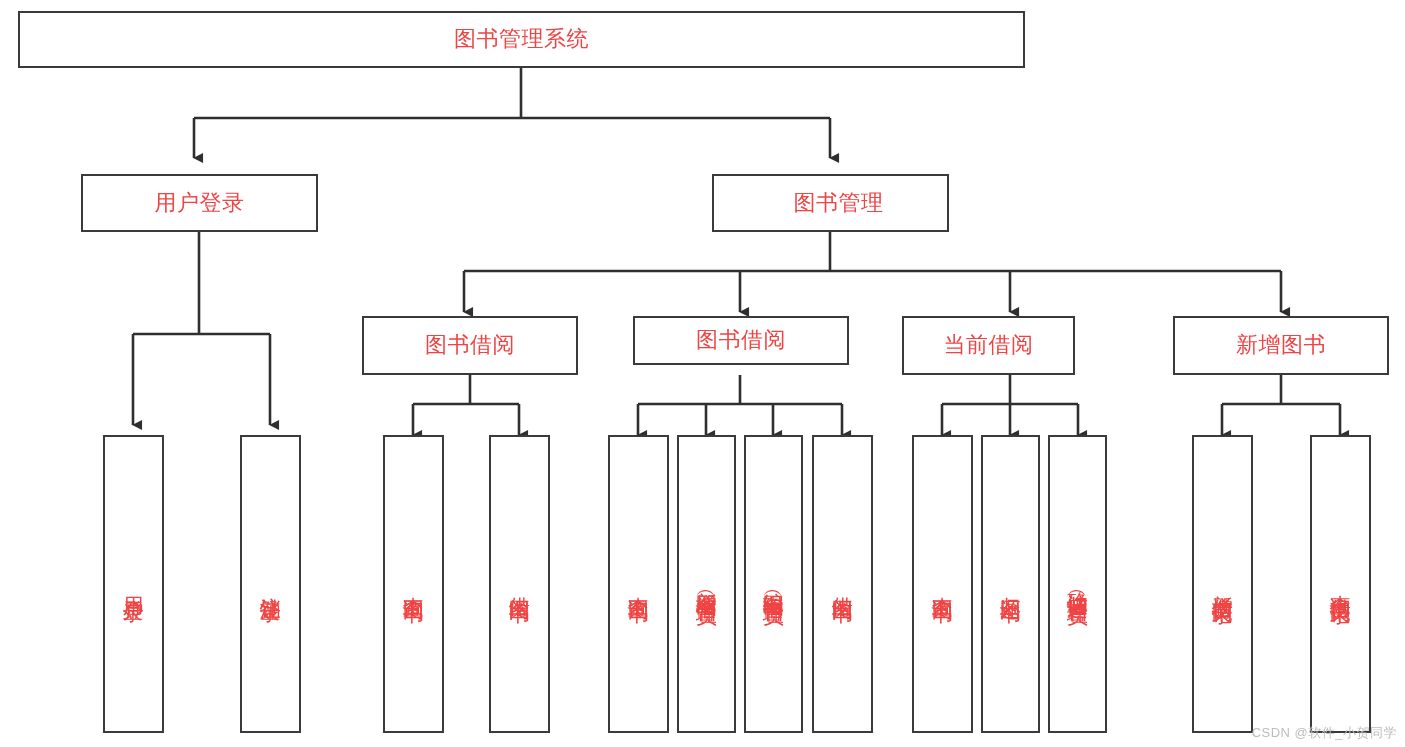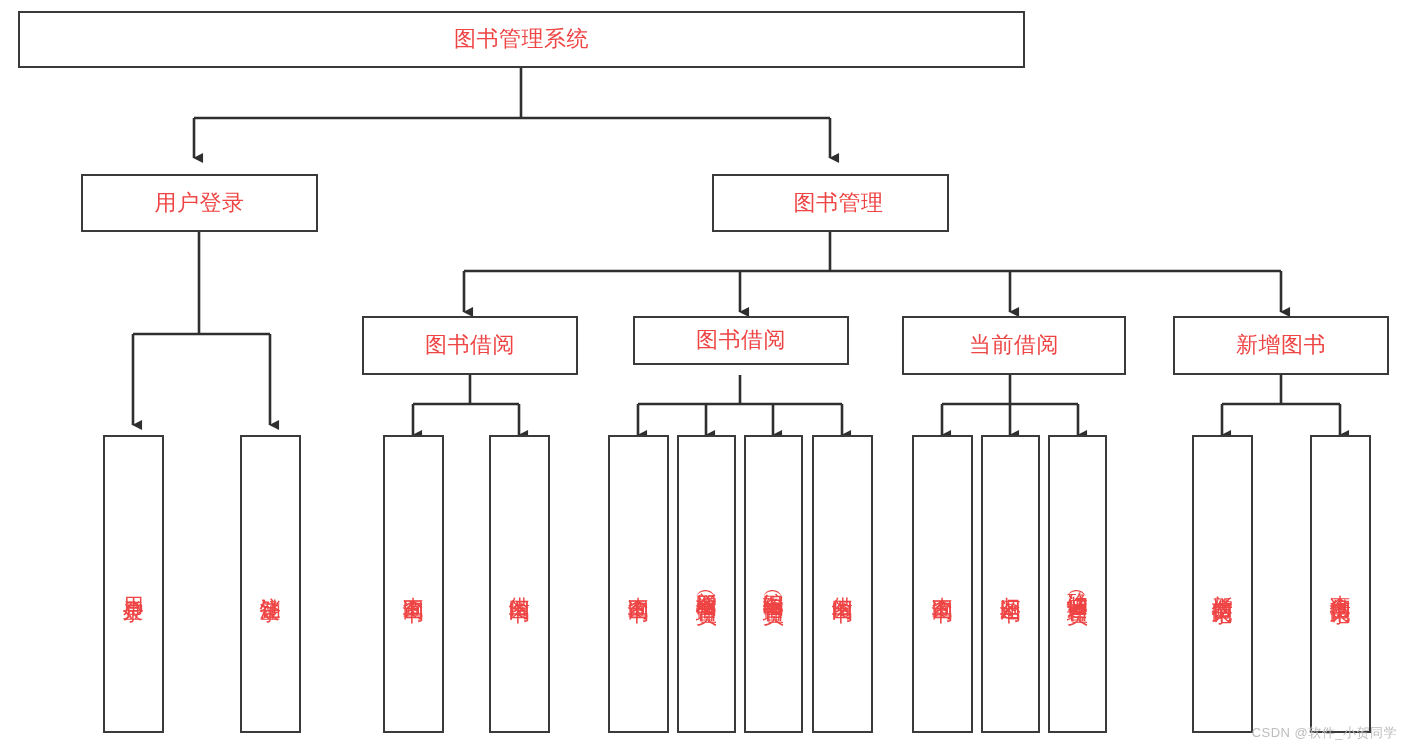--- a/index.html
+++ b/index.html
@@ -131,21 +131,21 @@
   <div class="node horiz" style="left:712px; top:174px; width:237px; height:58px;padding-left:16px;">
     <span class="label">图书管理</span>
   </div>
 
   <div class="node horiz" style="left:362px; top:316px; width:216px; height:59px;">
     <span class="label">图书借阅</span>
   </div>
   <div class="node horiz" style="left:633px; top:316px; width:216px; height:49px;">
     <span class="label">图书借阅</span>
   </div>
-  <div class="node horiz" style="left:902px; top:316px; width:224px; height:59px;">
+  <div class="node horiz" style="left:902px; top:316px; width:173px; height:59px;">
     <span class="label">当前借阅</span>
   </div>
   <div class="node horiz" style="left:1173px; top:316px; width:216px; height:59px;">
     <span class="label">新增图书</span>
   </div>
 
   <div class="node vert" style="left:103px; top:435px; width:61px; height:298px;">
     <span class="label">用户登录</span>
   </div>
   <div class="node vert" style="left:240px; top:435px; width:61px; height:298px;">

